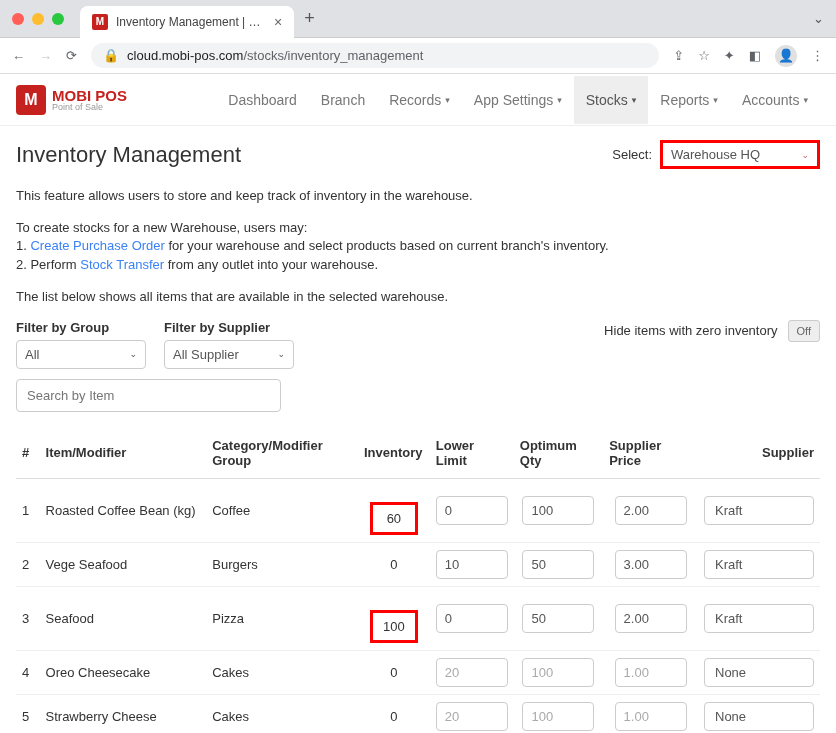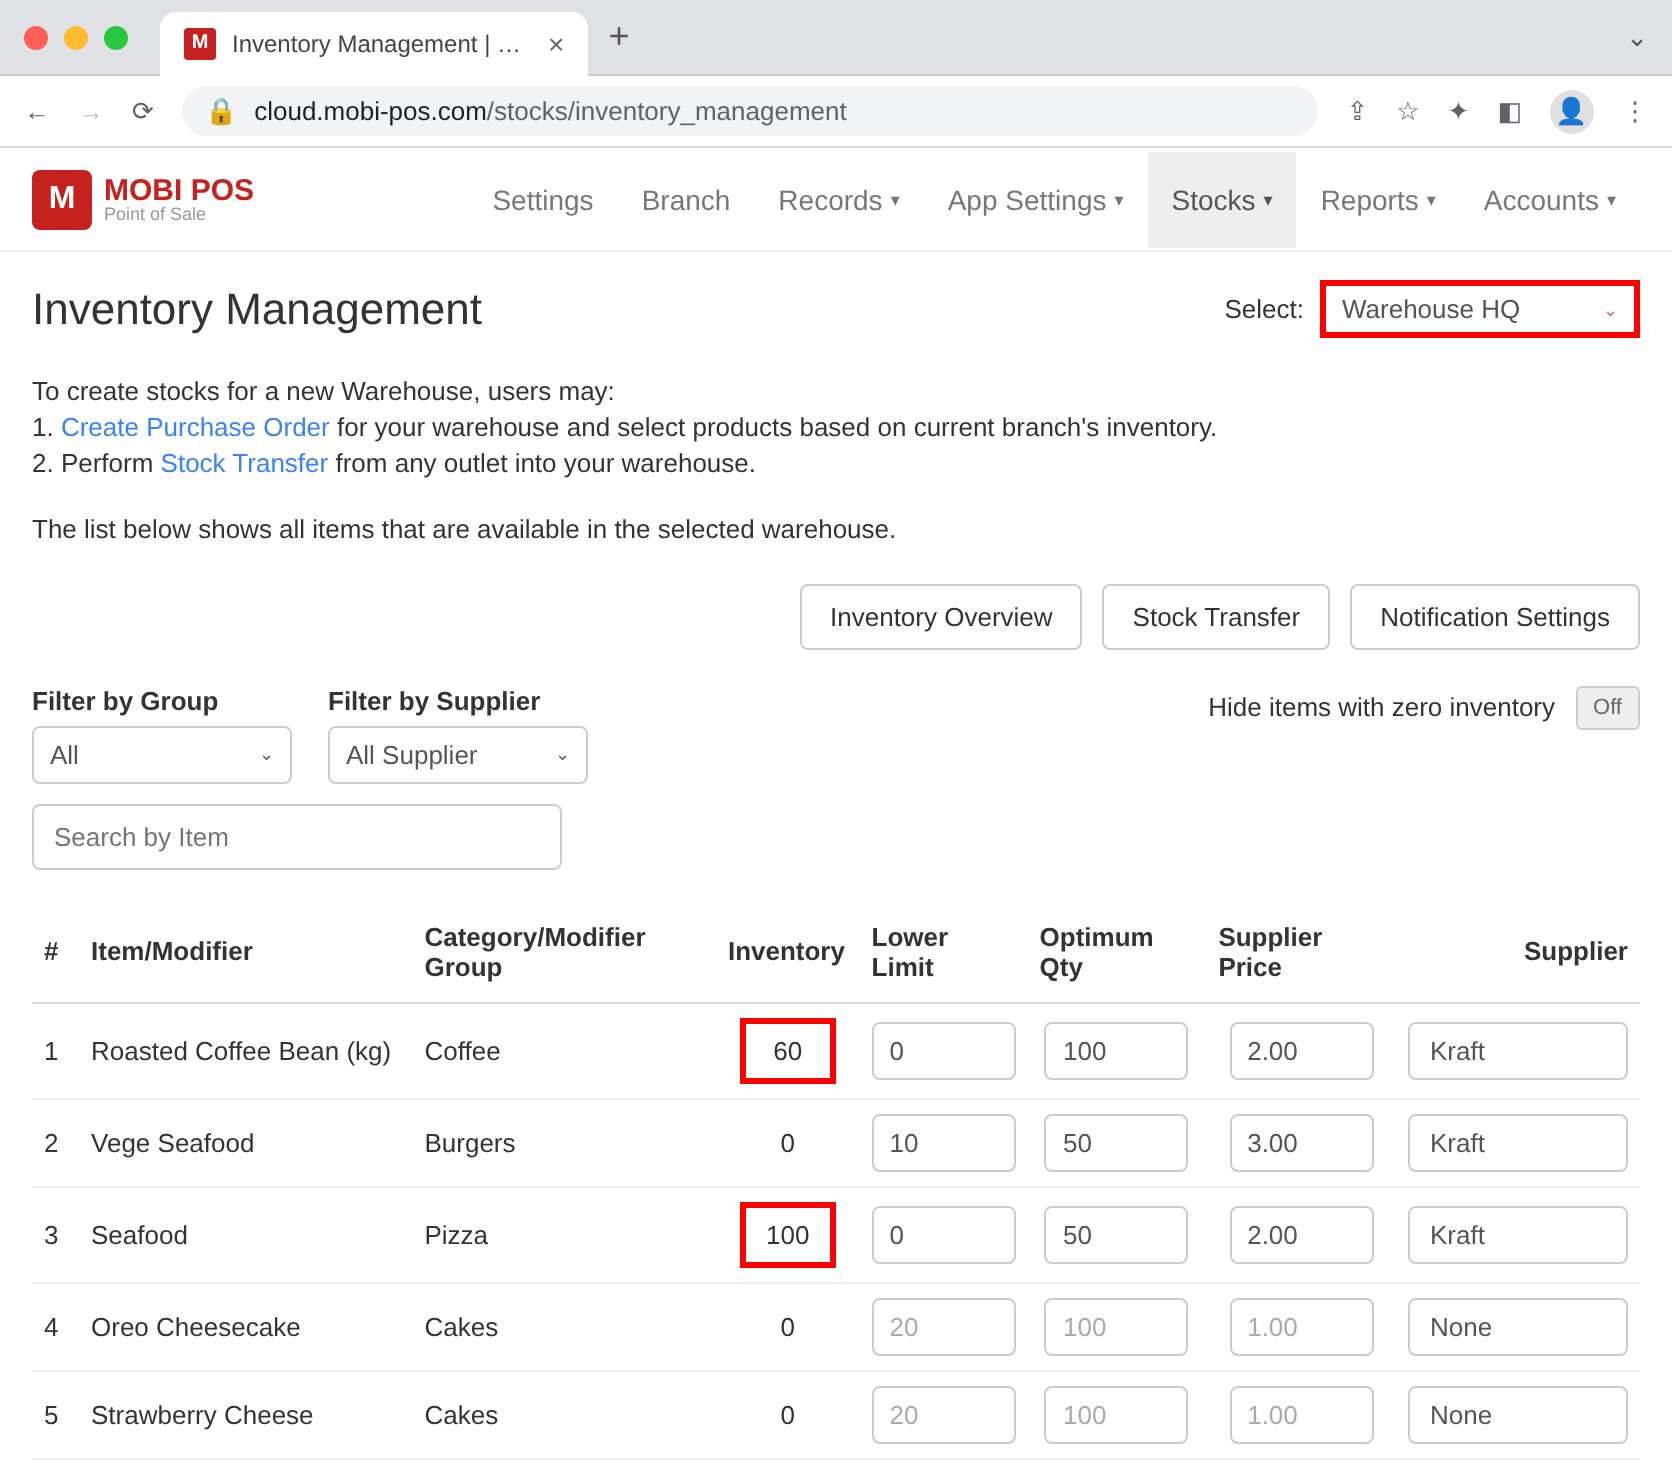--- a/index.html
+++ b/index.html
@@ -54,21 +54,21 @@
 .search-input { border: 1px solid #ccc; border-radius: 4px; padding: 8px 10px; width: 265px; font-size: 13px; color: #999; }
 
 .tbl { width: 100%; margin-top: 16px; border-collapse: collapse; }
 .tbl th { text-align: left; font-size: 13px; font-weight: bold; padding: 10px 6px; border-bottom: 1px solid #ddd; }
 .tbl th.right { text-align: right; }
 .tbl th.center { }
 .tbl td { padding: 7px 6px; border-bottom: 1px solid #eee; font-size: 13px; vertical-align: middle; }
 .tbl td.center { text-align: center; }
 .tbl td.right { text-align: right; }
 .inv-cell { display: inline-block; padding: 6px 10px; min-width: 48px; text-align: center; }
-.inv-cell.hl { border: 3px solid #ff0000; }
+.inv-cell.hl { border: 3px solid #ff0000; margin-top: 16px; }
 .inp { border: 1px solid #ccc; border-radius: 4px; padding: 6px 8px; width: 72px; font-size: 13px; text-align: left; background: #fff; color: #555; }
 .inp.disabled { color: #aaa; }
 .sup-inp { border: 1px solid #ccc; border-radius: 4px; padding: 6px 10px; width: 110px; font-size: 13px; background: #fff; color: #555; }
 .col-num { width: 24px; }
 .col-item { width: 175px; }
 .col-cat { width: 155px; }
 .col-inv { width: 72px; text-align: center;}
 .col-ll { width: 84px; }
 .col-oq { width: 90px; }
 .col-sp { width: 96px; }
@@ -116,21 +116,21 @@
 
 <div class="app-header">
   <div class="logo-wrap">
     <div class="logo-icon">M</div>
     <div class="logo-text">
       <div class="brand">MOBI POS</div>
       <div class="sub">Point of Sale</div>
     </div>
   </div>
   <div class="nav" id="nav">
-      <div class="nav-item">Settings</div>
+      <div class="nav-item">Dashboard</div>
       <div class="nav-item">Branch</div>
       <div class="nav-item">Records <span class="caret">▾</span></div>
       <div class="nav-item">App Settings <span class="caret">▾</span></div>
       <div class="nav-item active">Stocks <span class="caret">▾</span></div>
       <div class="nav-item">Reports <span class="caret">▾</span></div>
       <div class="nav-item">Accounts <span class="caret">▾</span></div>
     </div>
 </div>
 
 <div class="content">
@@ -139,33 +139,29 @@
     <div class="select-wrap">
       <span>Select:</span>
       <div class="select-box">
         <span>Warehouse HQ</span>
         <span class="caret" style="color:#c66">⌄</span>
       </div>
     </div>
   </div>
 
   <div class="intro">
+    <p>This feature allows users to store and keep track of inventory in the warehouse.</p>
     <p>
       <span>To create stocks for a new Warehouse, users may:</span><br>
       <span>1. </span><a>Create Purchase Order</a><span> for your warehouse and select products based on current branch's inventory.</span><br>
       <span>2. Perform </span><a>Stock Transfer</a><span> from any outlet into your warehouse.</span>
     </p>
     <p>The list below shows all items that are available in the selected warehouse.</p>
   </div>
 
-  <div class="action-buttons">
-    <button class="btn">Inventory Overview</button>
-    <button class="btn">Stock Transfer</button>
-    <button class="btn">Notification Settings</button>
-  </div>
 
   <div class="filters-row">
     <div class="filter-group">
       <span class="filter-label">Filter by Group</span>
       <div class="sel">
         <span>All</span>
         <span class="caret">⌄</span>
       </div>
     </div>
     <div class="filter-group">

